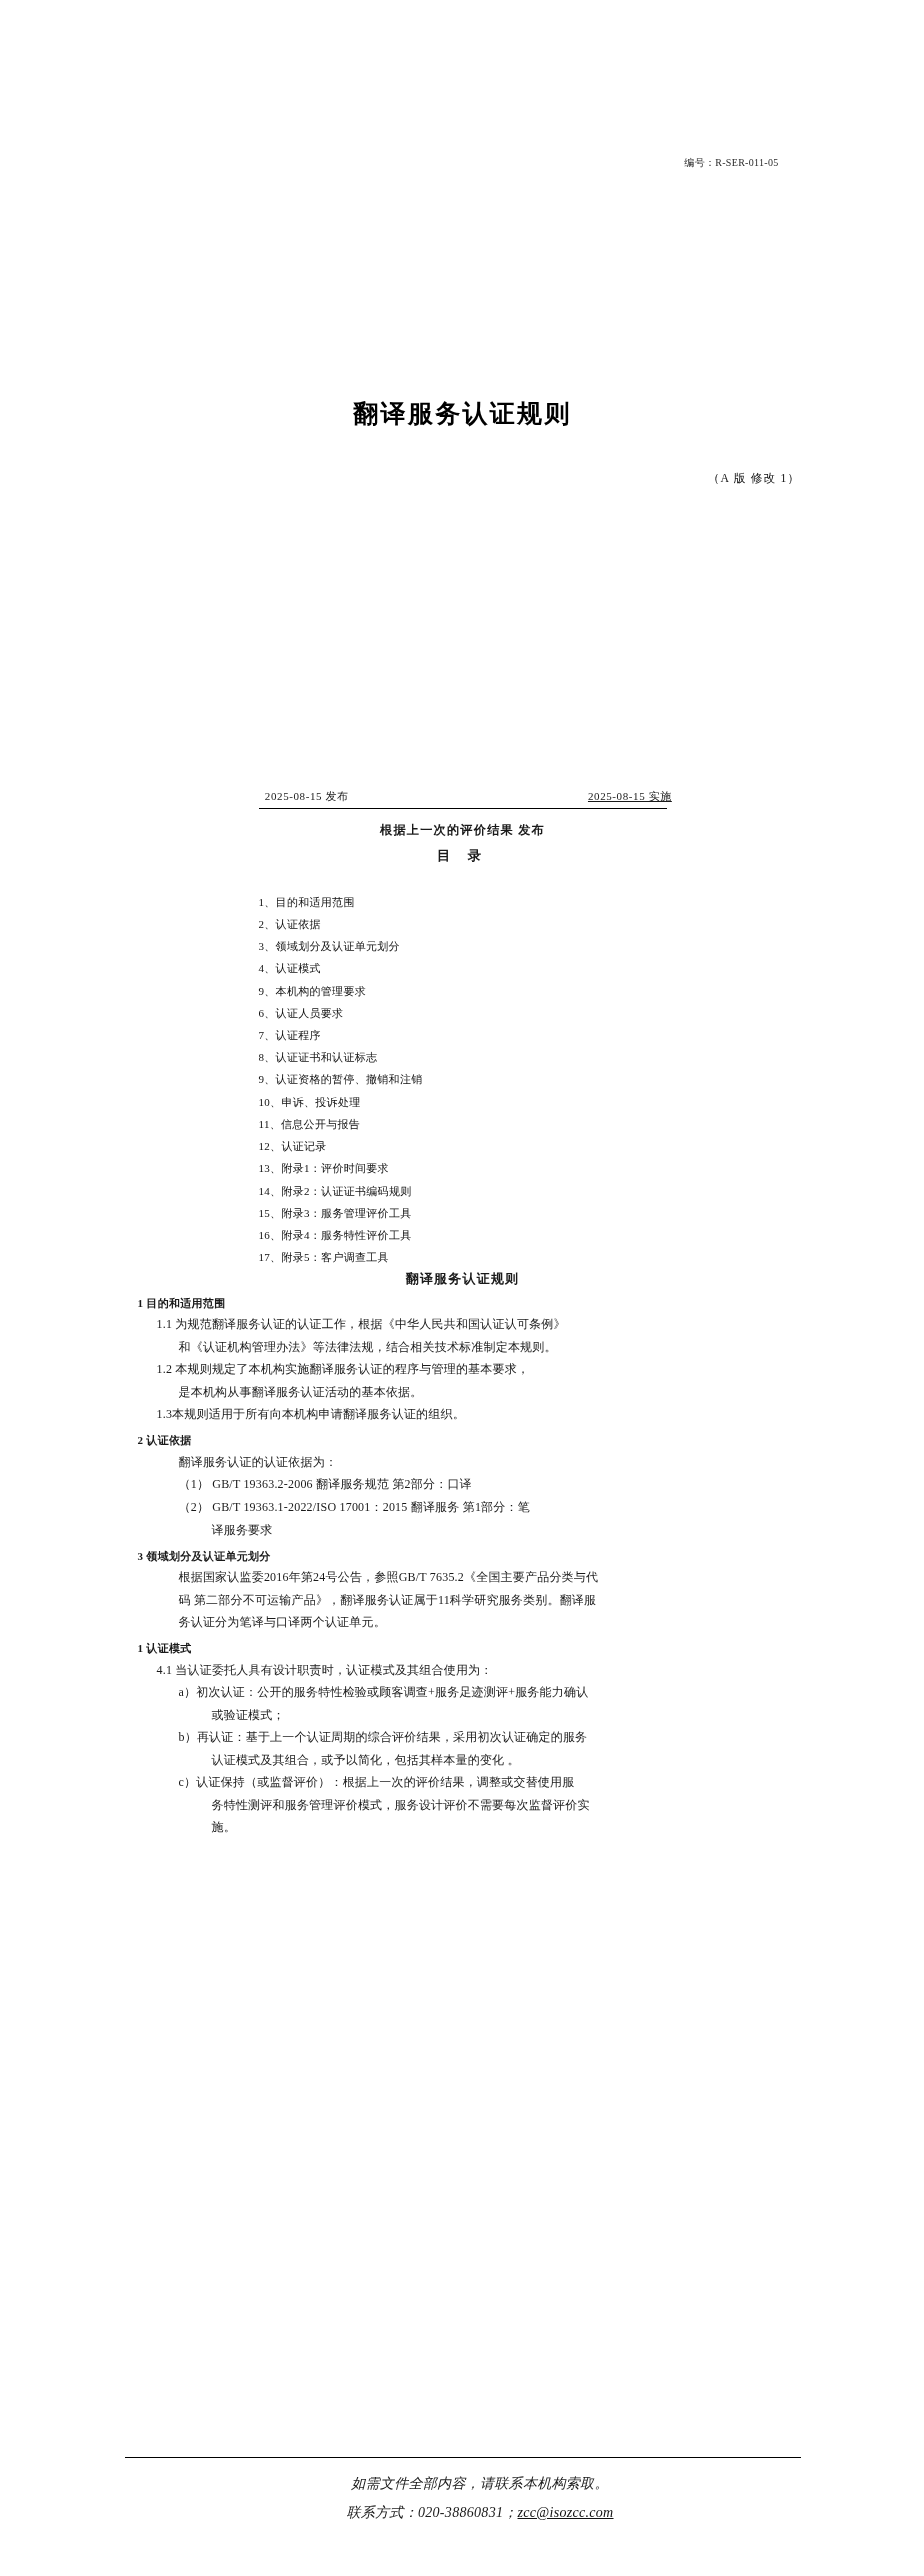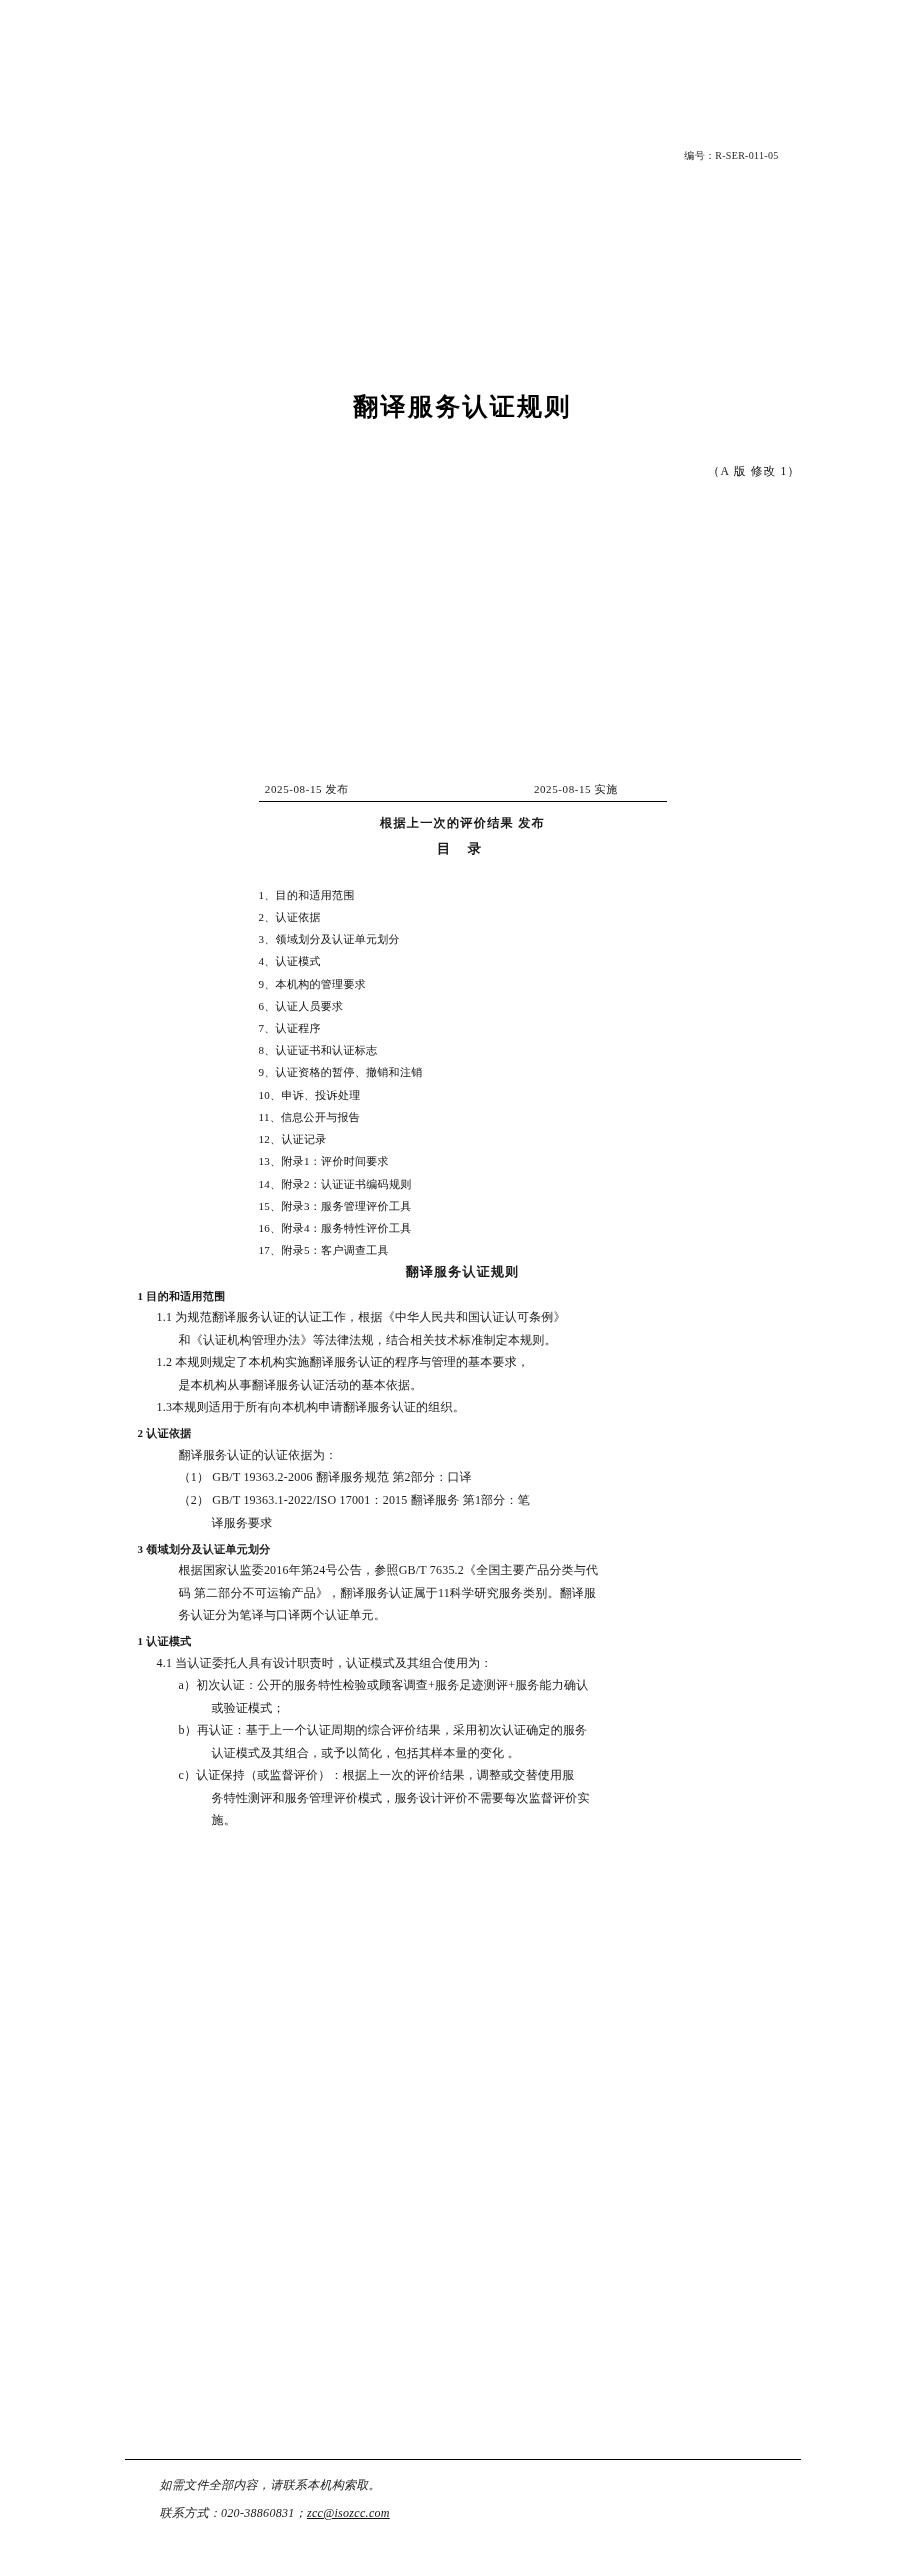--- a/index.html
+++ b/index.html
@@ -10,21 +10,21 @@
   body {
     width: 925px;
     font-family: "Liberation Serif", "DejaVu Serif", serif;
     color: #1a1a1a;
   }
   .page {
     width: 925px;
     min-height: 2576px;
     position: relative;
     box-sizing: border-box;
-    padding: 0;
+    padding: 7px;
     background: #fff;
   }
   .content {
     width: 676px;
     margin: 0 auto;
     position: relative;
   }
 
   
   .doc-number {
@@ -60,22 +60,23 @@
     font-size: 11px;
     letter-spacing: 0.6px;
   }
   .issue-left {
     width: 192px;
     text-align: left;
     padding-left: 11.7px;
   }
   .issue-right {
     width: 192px;
-    text-align: center;
+    text-align: right;
     padding-left: 23px;
+    text-decoration: underline;
   }
   .issue-rule {
     width: 408px;
     margin: 3.5px auto 0 auto;
     border-bottom: 0.8px solid #000;
   }
   .publisher {
     text-align: center;
     font-size: 12.2px;
     font-weight: bold;
@@ -137,24 +138,25 @@
   }
   .footer-rule {
     width: 676px;
     margin: 0 auto;
     border-top: 0.9px solid #000;
   }
   .footer-line {
     width: 676px;
     margin: 0 auto;
     font-style: italic;
-    font-size: 12px;
+    font-size: 14px;
     letter-spacing: 0.3px;
     padding-left: 35px;
     box-sizing: border-box;
+    text-align: center;
   }
   .footer-line.first { margin-top: 17.5px; }
   .footer-line.second { margin-top: 11px; }
   .mail {
     text-decoration: underline;
     color: #111;
   }
 </style>
 </head>
 <body>

